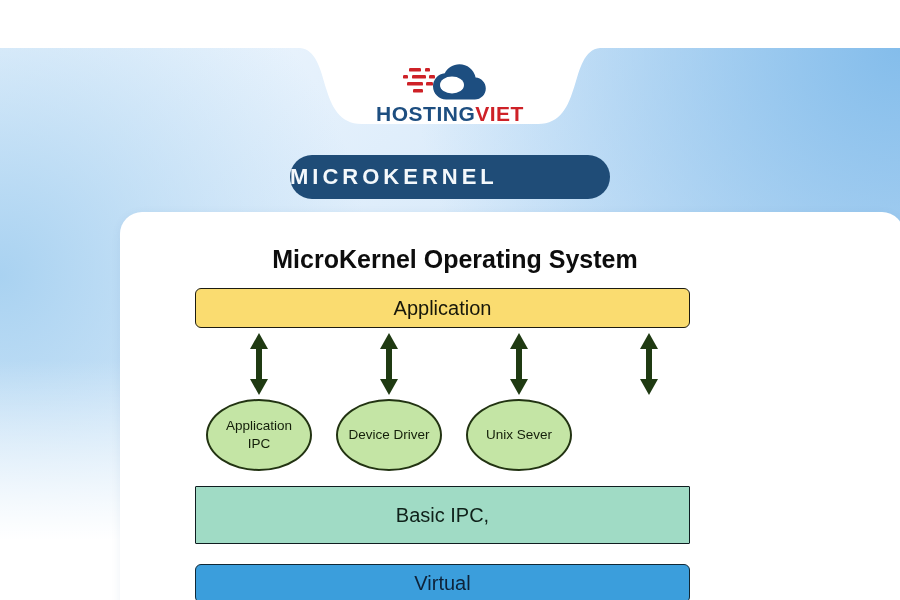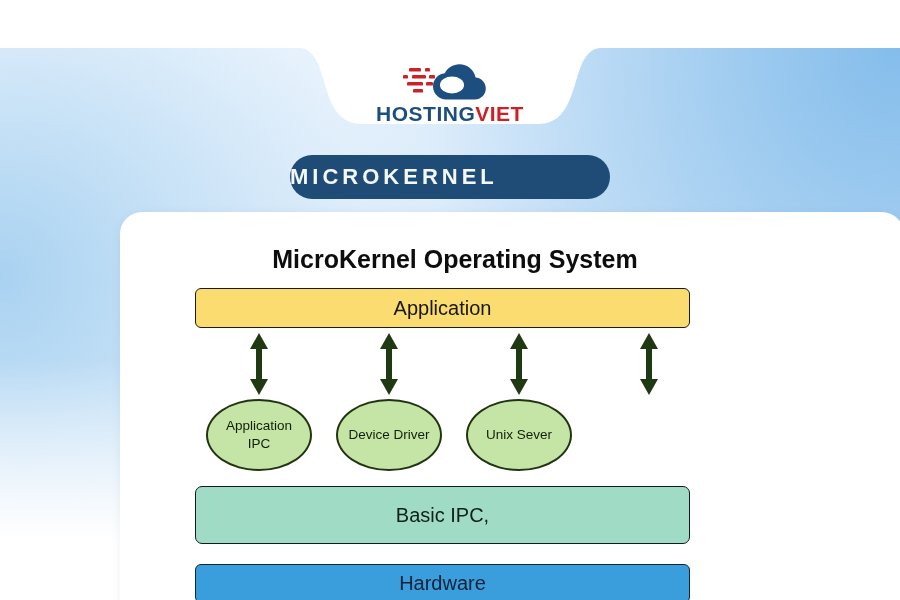--- a/index.html
+++ b/index.html
@@ -25,21 +25,21 @@
     color:#F4F8FB; font-size:22px; font-weight:700; letter-spacing:4px;}
   
   .card{position:absolute; left:120px; top:164px; width:784px; height:421px; background:#ffffff;
     border-radius:22px; box-shadow:0 2px 10px rgba(40,90,140,0.08);}
   .diagram-title{position:absolute; left:0; top:33px; width:670px; text-align:center;
     font-size:25px; font-weight:700; color:#0d0d0d;}
   .bar{position:absolute; left:75px; width:495px; display:flex; flex-direction:column;
     align-items:center; justify-content:center; text-align:center; box-sizing:border-box;}
   .bar-app{top:76px; height:40px; background:#FADC70; border:1.6px solid #1c1c12; border-radius:6px;
     font-size:20px; color:#17170a;}
-  .bar-kernel{top:274px; height:58px; background:#A0DBC5; border:1.6px solid #0f1d20; border-radius:7px;
+  .bar-kernel{top:274px; height:58px; background:#A0DBC5; border:1.6px solid #0f1d20; border-radius:1px;
     font-size:20px; line-height:1.3; color:#0f211a;}
   .bar-hw{top:352px; height:39px; background:#3B9EDC; border:1.6px solid #102836; border-radius:6px;
     font-size:20px; font-weight:500; color:#0E2238;}
   .arrow{position:absolute; top:120px; width:20px; height:64px;}
   .a1{left:129px;} .a2{left:259px;} .a3{left:389px;} .a4{left:519px;}
   .ellipse{position:absolute; top:187px; width:106px; height:72px; background:#C4E5A5;
     border:2px solid #223312; border-radius:50%; display:flex; flex-direction:column;
     align-items:center; justify-content:center; text-align:center;
     font-size:13.5px; line-height:1.3; color:#141f0a; box-sizing:border-box;}
   .e1{left:86px;} .e2{left:216px;} .e3{left:346px;} .e4{left:476px;}
@@ -109,17 +109,17 @@
     </div>
     <div class="ellipse e3">
       <span>Unix Sever</span>
     </div>
 
     <div class="bar bar-kernel">
       <span>Basic IPC,</span>
     </div>
 
     <div class="bar bar-hw">
-      <span>Hardware</span>
+      <span>Virtual</span>
     </div>
 
   </div>
 </div>
 
 </body></html>

